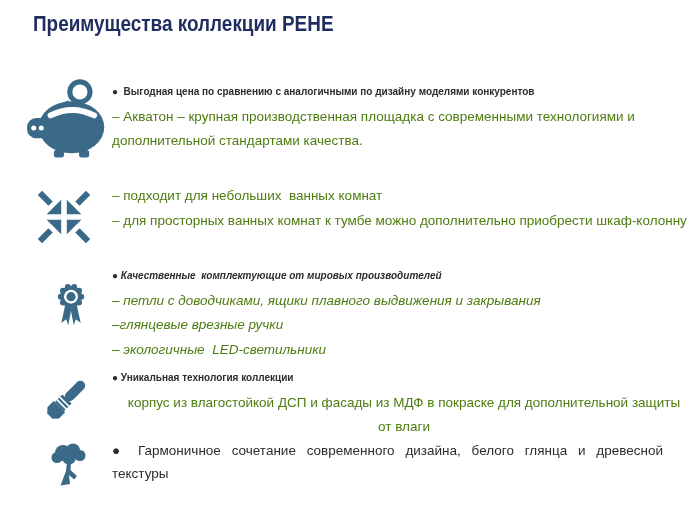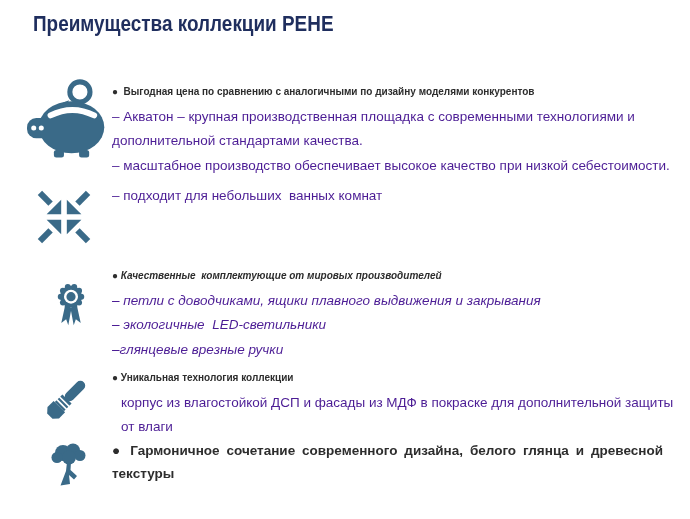--- a/index.html
+++ b/index.html
@@ -14,26 +14,26 @@
   }
   .icon { position:absolute; }
   .icon svg { display:block; width:100%; height:100%; }
   .ic-fill { fill:#3A6A88; }
   .text-col { position:absolute; left:112px; width:575px; }
   .heading {
     font-size:10px; font-weight:700; color:#2D2D2D;
     line-height:24.6px; white-space:pre;
   }
   .line {
-    font-size:13.5px; font-weight:400; color:#4c1d95;
+    font-size:13.5px; font-weight:400; color:#4d7c0f;
     line-height:24.6px; white-space:pre;
   }
-  .indent { padding-left:9px; }
+  .indent { padding-left:9px;text-align:center; }
   .bold-line {
-    font-size:13.5px; font-weight:700; color:#2D2D2D; line-height:22.5px;
+    font-size:13.5px; font-weight:400; color:#2D2D2D; line-height:22.5px;
   }
   .justify-line {
     width:551px; white-space:normal;
     text-align:justify; text-align-last:justify;
   }
 </style>
 </head>
 <body>
 
 <div class="page">
@@ -50,39 +50,39 @@
       <rect class="ic-fill" x="62" y="88" width="12" height="9" rx="3"></rect>
       <path d="M28,47 Q54,34 80,47" fill="none" stroke="#ffffff" stroke-width="7" stroke-linecap="round"></path>
       <circle cx="8" cy="62" r="3" fill="#ffffff"></circle>
       <circle cx="17" cy="62" r="3" fill="#ffffff"></circle>
     </svg>
   </div>
   <div class="text-col" style="top:80px;">
     <div class="heading">●  Выгодная цена по сравнению с аналогичными по дизайну моделями конкурентов</div>
     <div class="line">– Акватон – крупная производственная площадка с современными технологиями и</div>
     <div class="line">дополнительной стандартами качества.</div>
-    <div class="line">– масштабное производство обеспечивает высокое качество при низкой себестоимости.</div>
   </div>
 
   <div class="icon" style="left:36px; top:189px; width:56px; height:56px;">
     <svg viewBox="0 0 100 100">
       <g stroke="#3A6A88" stroke-width="11">
         <line x1="7" y1="7" x2="26" y2="26"></line>
         <line x1="93" y1="7" x2="74" y2="26"></line>
         <line x1="7" y1="93" x2="26" y2="74"></line>
         <line x1="93" y1="93" x2="74" y2="74"></line>
       </g>
       <polygon class="ic-fill" points="45,45 45,19 19,45"></polygon>
       <polygon class="ic-fill" points="55,45 55,19 81,45"></polygon>
       <polygon class="ic-fill" points="45,55 19,55 45,81"></polygon>
       <polygon class="ic-fill" points="55,55 81,55 55,81"></polygon>
     </svg>
   </div>
   <div class="text-col" style="top:184px;">
     <div class="line">– подходит для небольших  ванных комнат</div>
+    <div class="line">– для просторных ванных комнат к тумбе можно дополнительно приобрести шкаф-колонну</div>
   </div>
 
   <div class="icon" style="left:44px; top:271px; width:54px; height:74px;">
     <svg viewBox="0 0 100 100">
       <g class="ic-fill">
         <polygon points="39,46 51,50 45,82 41,71 32,78"></polygon>
         <polygon points="61,46 49,50 55,82 59,71 68,78"></polygon>
         <circle cx="69" cy="29" r="5.5"></circle>
           <circle cx="65" cy="40" r="5.5"></circle>
         <circle cx="56" cy="47" r="5.5"></circle>
@@ -95,22 +95,22 @@
           <circle cx="65" cy="18" r="5.5"></circle>
         <circle cx="50" cy="29" r="20"></circle>
       </g>
       <circle cx="50" cy="29" r="13" fill="#ffffff"></circle>
       <circle class="ic-fill" cx="50" cy="29" r="8.5"></circle>
     </svg>
   </div>
   <div class="text-col" style="top:264px;font-style:italic;">
     <div class="heading">● Качественные  комплектующие от мировых производителей</div>
     <div class="line">– петли с доводчиками, ящики плавного выдвижения и закрывания</div>
+    <div class="line">–глянцевые врезные ручки</div>
     <div class="line">– экологичные  LED-светильники</div>
-    <div class="line">–глянцевые врезные ручки</div>
   </div>
 
   <div class="icon" style="left:40px; top:372px; width:54px; height:54px;">
     <svg viewBox="0 0 100 100">
       <g transform="rotate(-45 50 50)">
         <rect class="ic-fill" x="48" y="41" width="46" height="18" rx="9"></rect>
         <rect class="ic-fill" x="30" y="38" width="20" height="24"></rect>
         <polygon class="ic-fill" points="30,35 30,65 14,65 5,57 5,43 14,35"></polygon>
         <line x1="36" y1="37" x2="36" y2="63" stroke="#ffffff" stroke-width="3"></line>
         <line x1="43" y1="37" x2="43" y2="63" stroke="#ffffff" stroke-width="3"></line>

